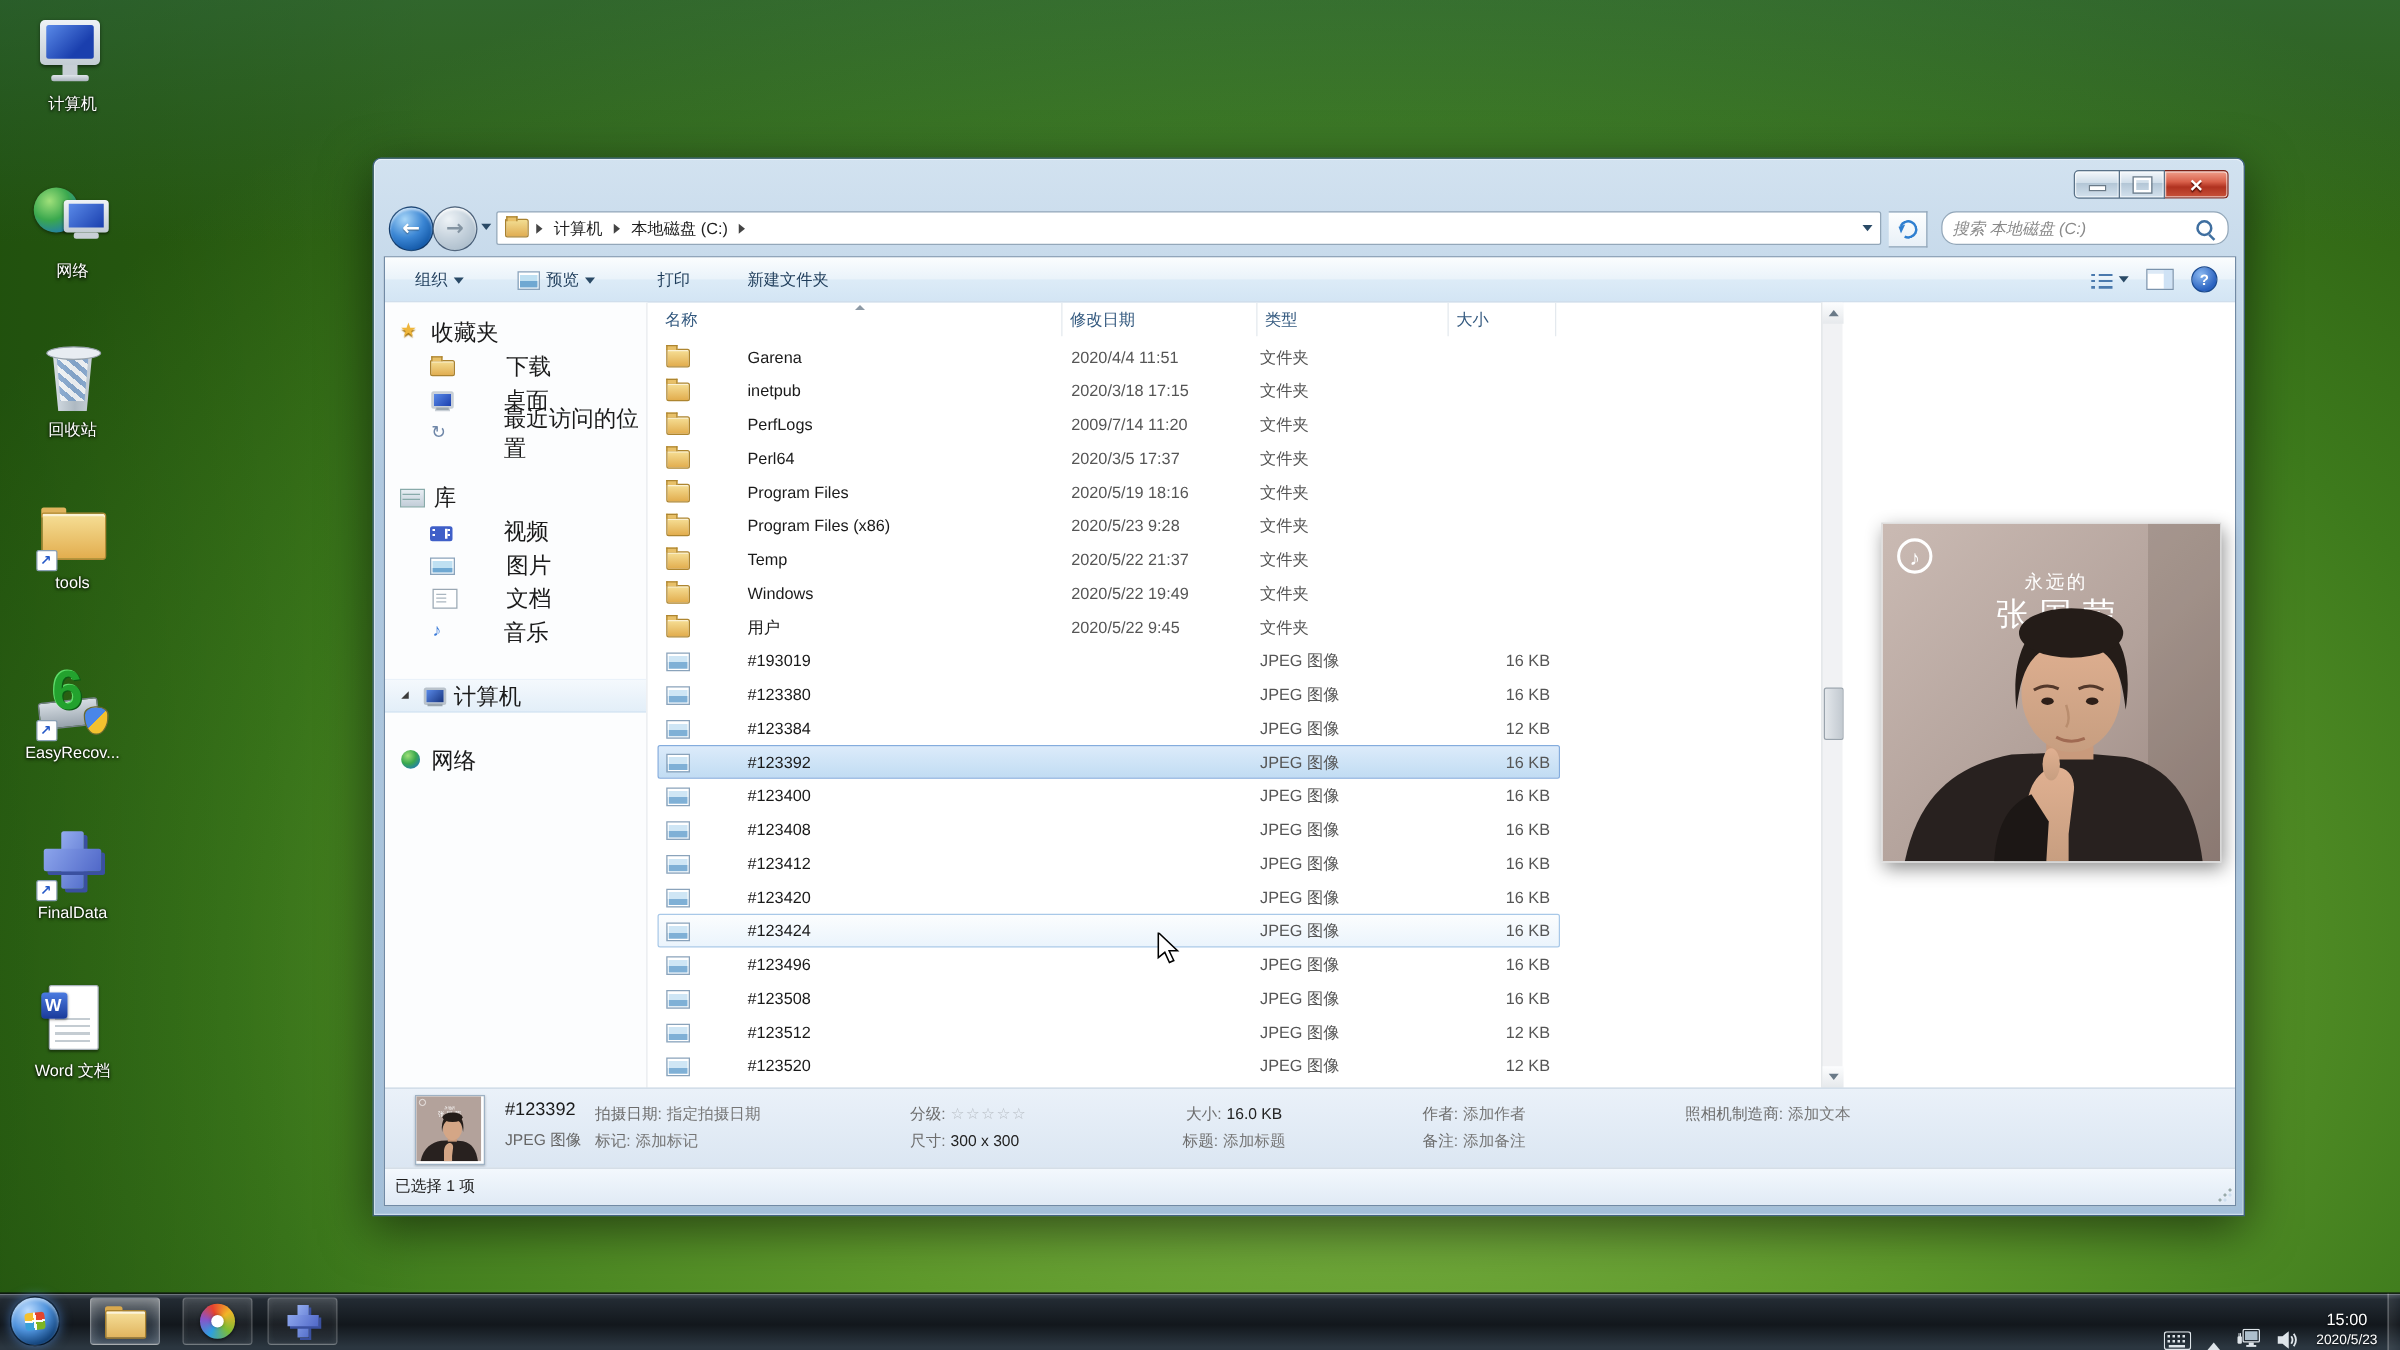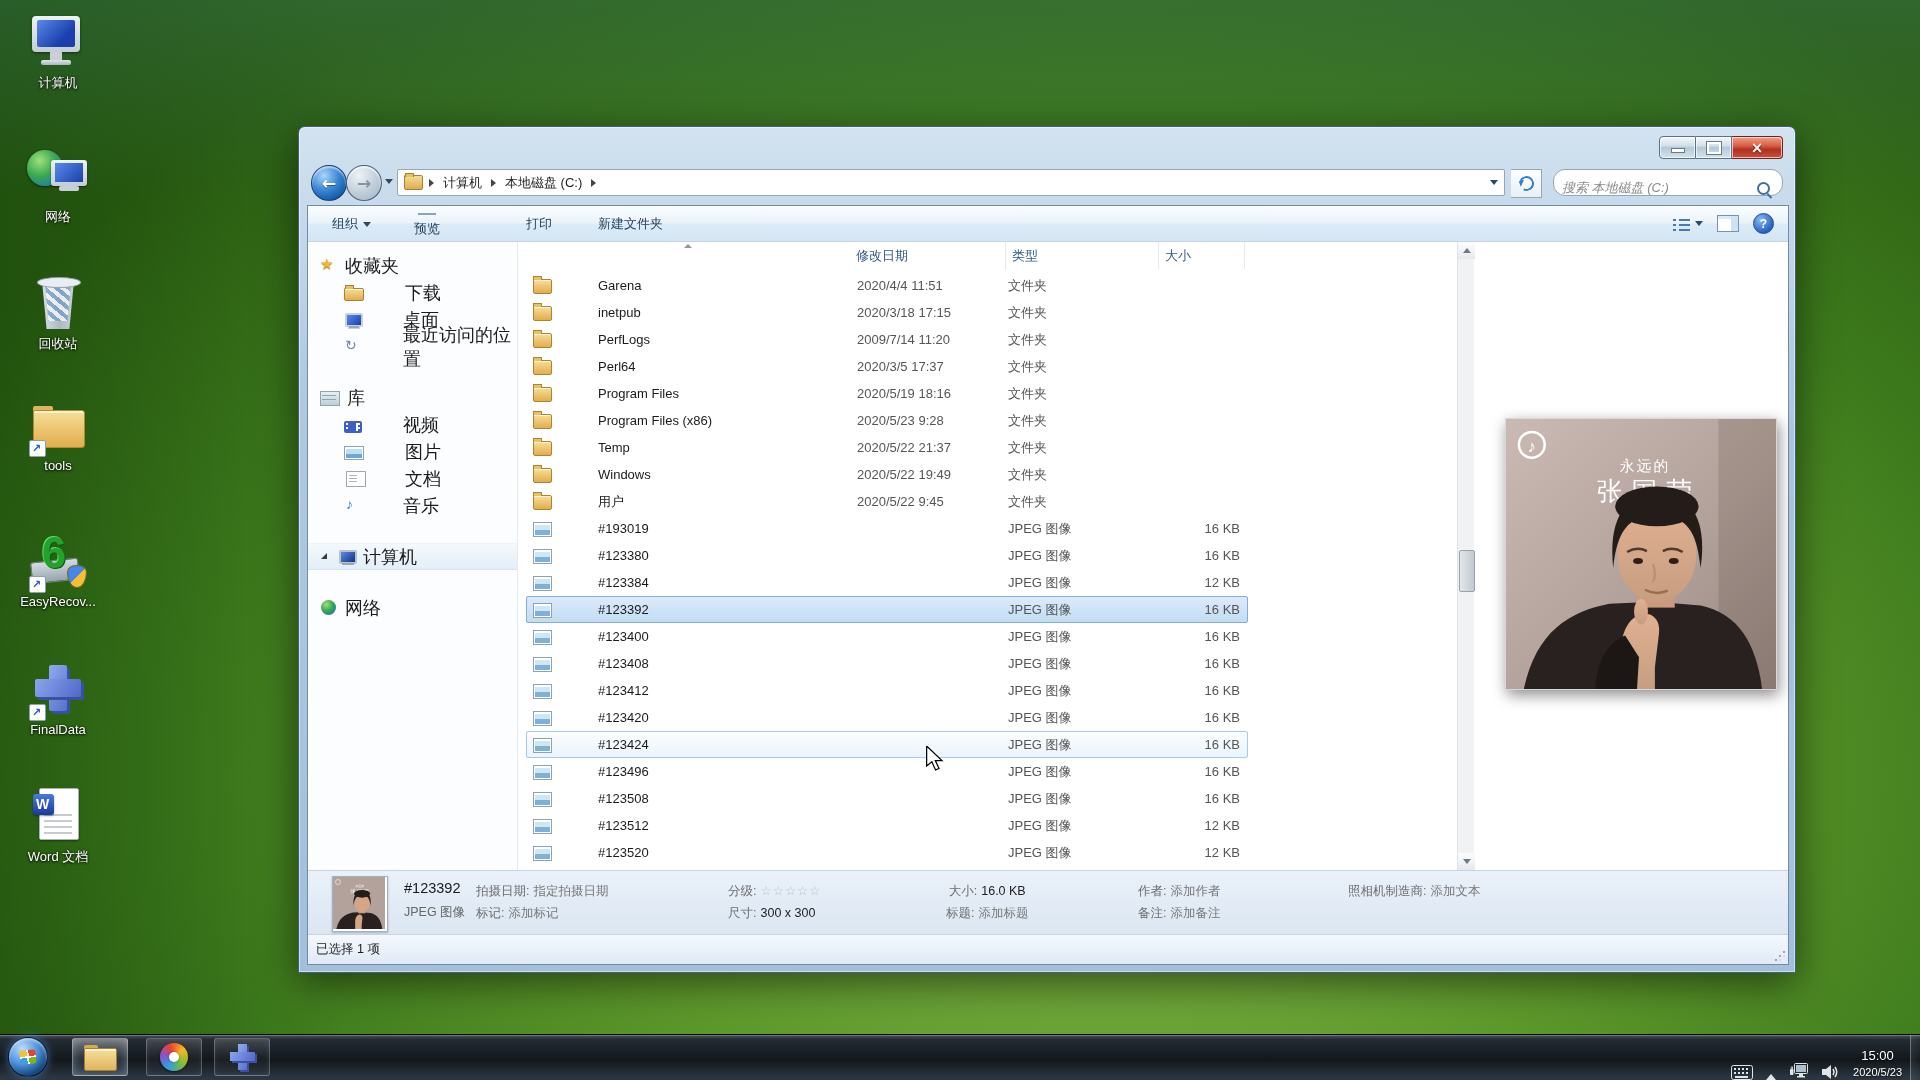--- a/index.html
+++ b/index.html
@@ -78,30 +78,30 @@
   .nav-caret{position:absolute;left:86px;top:16px;}
   .addressbar{position:absolute;left:98px;top:6px;width:1108px;height:27px;background:#fff;border:1px solid #93a7b9;border-radius:2px;display:flex;align-items:center;padding:0 6px;box-sizing:border-box;}
   .crumb{font-size:13px;color:#1e1e1e;padding:3px 7px;border-radius:2px;}
   .csep{width:0;height:0;border-top:4px solid transparent;border-bottom:4px solid transparent;border-left:5px solid #444;margin:0 2px;}
   .addr-caret{margin-left:auto;}
   .mini-drive{width:17px;height:13px;background:linear-gradient(#f2dd92,#e0ad52);border:1px solid #a8812f;border-radius:1px 2px 2px 2px;position:relative;margin-right:4px;}
   .mini-drive::before{content:"";position:absolute;top:-3px;left:0;width:7px;height:3px;background:#e8c068;border:1px solid #a8812f;border-bottom:none;}
   .refreshbtn{position:absolute;left:1212px;top:6px;width:30px;height:27px;border:1px solid #93a7b9;border-left:none;background:linear-gradient(#fdfefe,#e8f0f7);display:flex;align-items:center;justify-content:center;}
   .refresh-glyph{width:11px;height:11px;border:2px solid #2f7fd0;border-radius:50%;border-left-color:transparent;position:relative;transform:rotate(-20deg);}
   .refresh-glyph::after{content:"";position:absolute;left:-5px;top:-3px;border:4px solid transparent;border-right-color:#2f7fd0;transform:rotate(45deg);}
-  .searchbox{position:absolute;left:1254px;top:6px;width:230px;height:27px;background:#fff;border:1px solid #93a7b9;border-radius:12px;display:flex;align-items:flex-end;box-sizing:border-box;}
+  .searchbox{position:absolute;left:1254px;top:6px;width:230px;height:27px;background:#fff;border:1px solid #93a7b9;border-radius:12px;display:flex;align-items:center;box-sizing:border-box;}
   .searchbox input{flex:1;border:none;outline:none;font:italic 13px "Liberation Sans","DejaVu Sans",sans-serif;color:#777;padding:0 8px;background:transparent;}
   .searchbox input::placeholder{color:#8a8a8a;font-style:italic;}
   .mag{width:9px;height:9px;border:2px solid #3f6fa0;border-radius:50%;position:relative;margin-right:12px;}
   .mag::after{content:"";position:absolute;left:9px;top:9px;width:6px;height:2px;background:#3f6fa0;transform:rotate(45deg);transform-origin:0 0;}
   
   .content{position:absolute;left:8px;top:78px;width:1480px;height:758px;background:#fff;border:1px solid #718aa5;box-sizing:content-box;}
   .toolbar{position:absolute;left:0;top:0;width:100%;height:36px;background:linear-gradient(#fbfdfe,#eaf3fa 48%,#dcebf7 52%,#d3e5f4);border-bottom:1px solid #c3d5e6;box-sizing:border-box;}
   .tb-item{position:absolute;top:7px;height:22px;display:flex;align-items:center;gap:5px;font-size:13px;color:#1e3c5a;padding:0 6px;border-radius:3px;}
-  .tb-organize{left:18px;}.tb-preview{left:100px;flex-direction:column;}.tb-print{left:212px;}.tb-newfolder{left:284px;}
+  .tb-organize{left:18px;}.tb-preview{left:100px;}.tb-print{left:212px;}.tb-newfolder{left:284px;}
   .mini-pic{width:16px;height:13px;border:1px solid #8aa3bb;background:linear-gradient(#fff 2px,#bfe0f2 2px 7px,#6fa8d2 7px);box-shadow:inset 0 0 0 1px #fff;}
   .tb-right{position:absolute;right:14px;top:7px;display:flex;align-items:center;gap:14px;}
   .views-ic{width:17px;height:14px;background:
       repeating-linear-gradient(0deg,#4a79ad 0 2px,transparent 2px 5px),
       repeating-linear-gradient(0deg,#4a79ad 0 2px,transparent 2px 5px);
     background-size:11px 14px,3px 14px;background-position:right top,left top;background-repeat:no-repeat;}
   .pane-ic{width:20px;height:15px;border:1px solid #7a93ad;background:#fff;box-shadow:inset -7px 0 0 #cfe2f5,inset 0 3px 0 #dce9f6;}
   .help-ic{width:19px;height:19px;border-radius:50%;background:radial-gradient(circle at 35% 30%,#8ab8f0,#2a62c0 70%);border:1px solid #1a4a90;color:#fff;font:bold 12px "Liberation Sans",sans-serif;display:flex;align-items:center;justify-content:center;}
   .help-ic::before{content:"?";}
   
@@ -410,20 +410,21 @@
 
             <div class="nitem lvl0 gap">
               <span class="ni network-node"></span>
               <span>网络</span>
             </div>
 
         </div>
 
         <div class="lheaders">
           <span class="sort-caret"></span>
+          <div class="hcell h0">名称</div>
           <div class="hcell h1">修改日期</div>
           <div class="hcell h2">类型</div>
           <div class="hcell h3">大小</div>
         </div>
 
         <div class="rows">
 
             <div class="frow">
               <span class="ficon folder"></span>
               <span class="fname">Garena</span>

